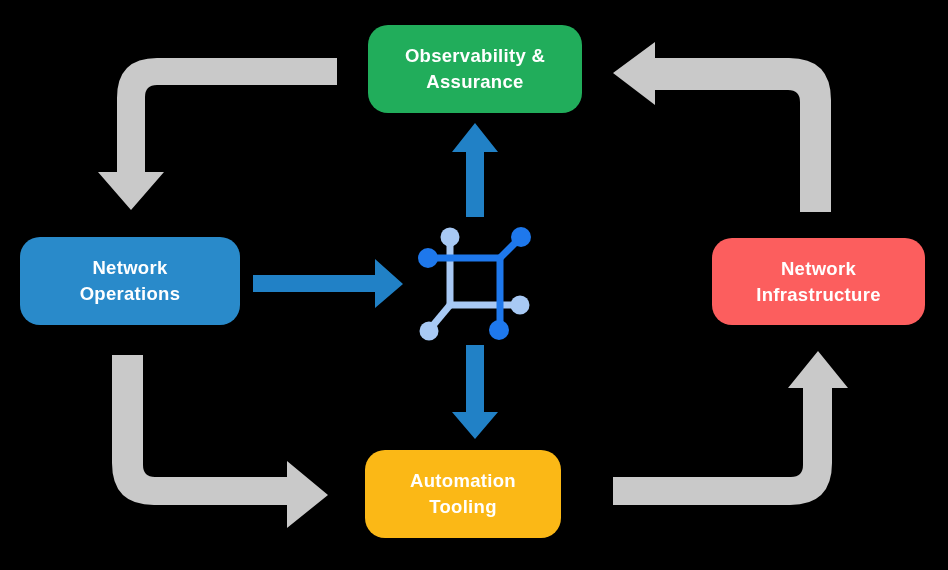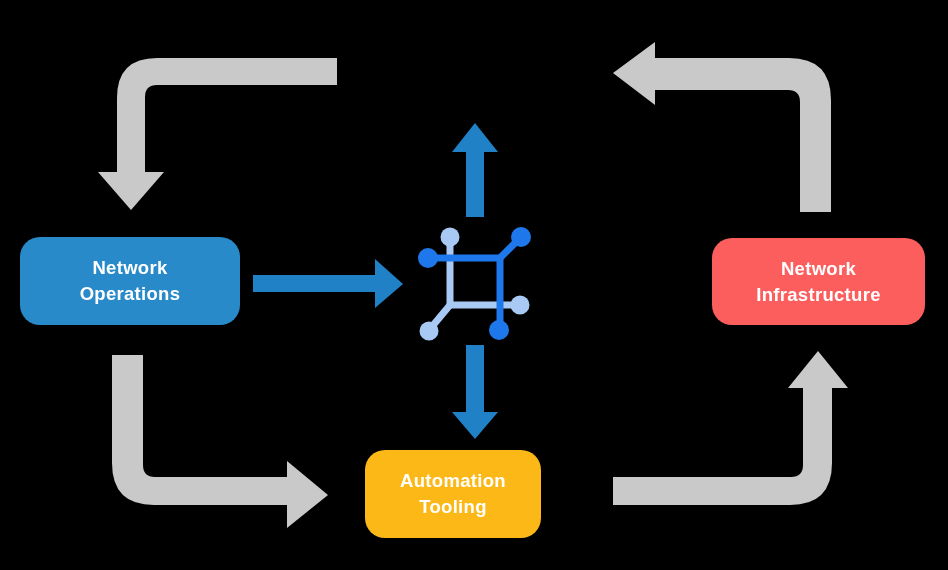--- a/index.html
+++ b/index.html
@@ -29,21 +29,21 @@
     font-size: 18.5px;
     line-height: 26px;
     font-weight: bold;
     letter-spacing: 0.3px;
     white-space: pre-line;
   }
   
   .node-observability   { left: 368px; top: 25px;  width: 214px; height: 88px; background: #21AD5B; }
   .node-operations      { left: 20px;  top: 237px; width: 220px; height: 88px; background: #298ACA; }
   .node-infrastructure  { left: 712px; top: 238px; width: 213px; height: 87px; background: #FC5E5E; }
-  .node-automation      { left: 365px; top: 450px; width: 176px; height: 88px; background: #FBB816; }
+  .node-automation      { left: 365px; top: 450px; width: 196px; height: 88px; background: #FBB816; }
 </style>
 </head>
 <body>
 
 <div class="stage">
 
   <svg class="arrow-layer" width="948" height="570" viewBox="0 0 948 570" xmlns="http://www.w3.org/2000/svg">
 
     <path data-bind-attr="style-fill:diagram.colors.cycle_arrow" d="M 337 58 L 157 58 Q 117 58 117 98 L 117 172 L 98 172 L 131 210 L 164 172 L 145 172 L 145 97 Q 145 85 157 85 L 337 85 Z" style="fill: rgb(201, 201, 201);"></path>
     <path data-bind-attr="style-fill:diagram.colors.cycle_arrow" d="M 800 212 L 800 102 Q 800 90 788 90 L 655 90 L 655 105 L 613 73 L 655 42 L 655 58 L 789 58 Q 831 58 831 100 L 831 212 Z" style="fill: rgb(201, 201, 201);"></path>
@@ -73,20 +73,24 @@
         <line x1="500" y1="258" x2="500" y2="329"></line>
       </g>
       <g data-bind-attr="style-fill:diagram.colors.icon_dark" style="fill: rgb(30, 120, 236);">
         <circle cx="428" cy="258" r="10"></circle>
         <circle cx="521" cy="237" r="10"></circle>
         <circle cx="499" cy="330" r="10"></circle>
       </g>
     </g>
   </svg>
 
+  <div class="node node-observability" data-bind-attr="style-background:diagram.nodes.0.color" style="background: rgb(33, 173, 91);">
+    <span class="node-label" data-bind="diagram.nodes.0.label">Observability &amp;
+Assurance</span>
+  </div>
 
   <div class="node node-operations" data-bind-attr="style-background:diagram.nodes.1.color" style="background: rgb(41, 138, 202);">
     <span class="node-label" data-bind="diagram.nodes.1.label">Network
 Operations</span>
   </div>
 
   <div class="node node-infrastructure" data-bind-attr="style-background:diagram.nodes.2.color" style="background: rgb(252, 94, 94);">
     <span class="node-label" data-bind="diagram.nodes.2.label">Network
 Infrastructure</span>
   </div>

